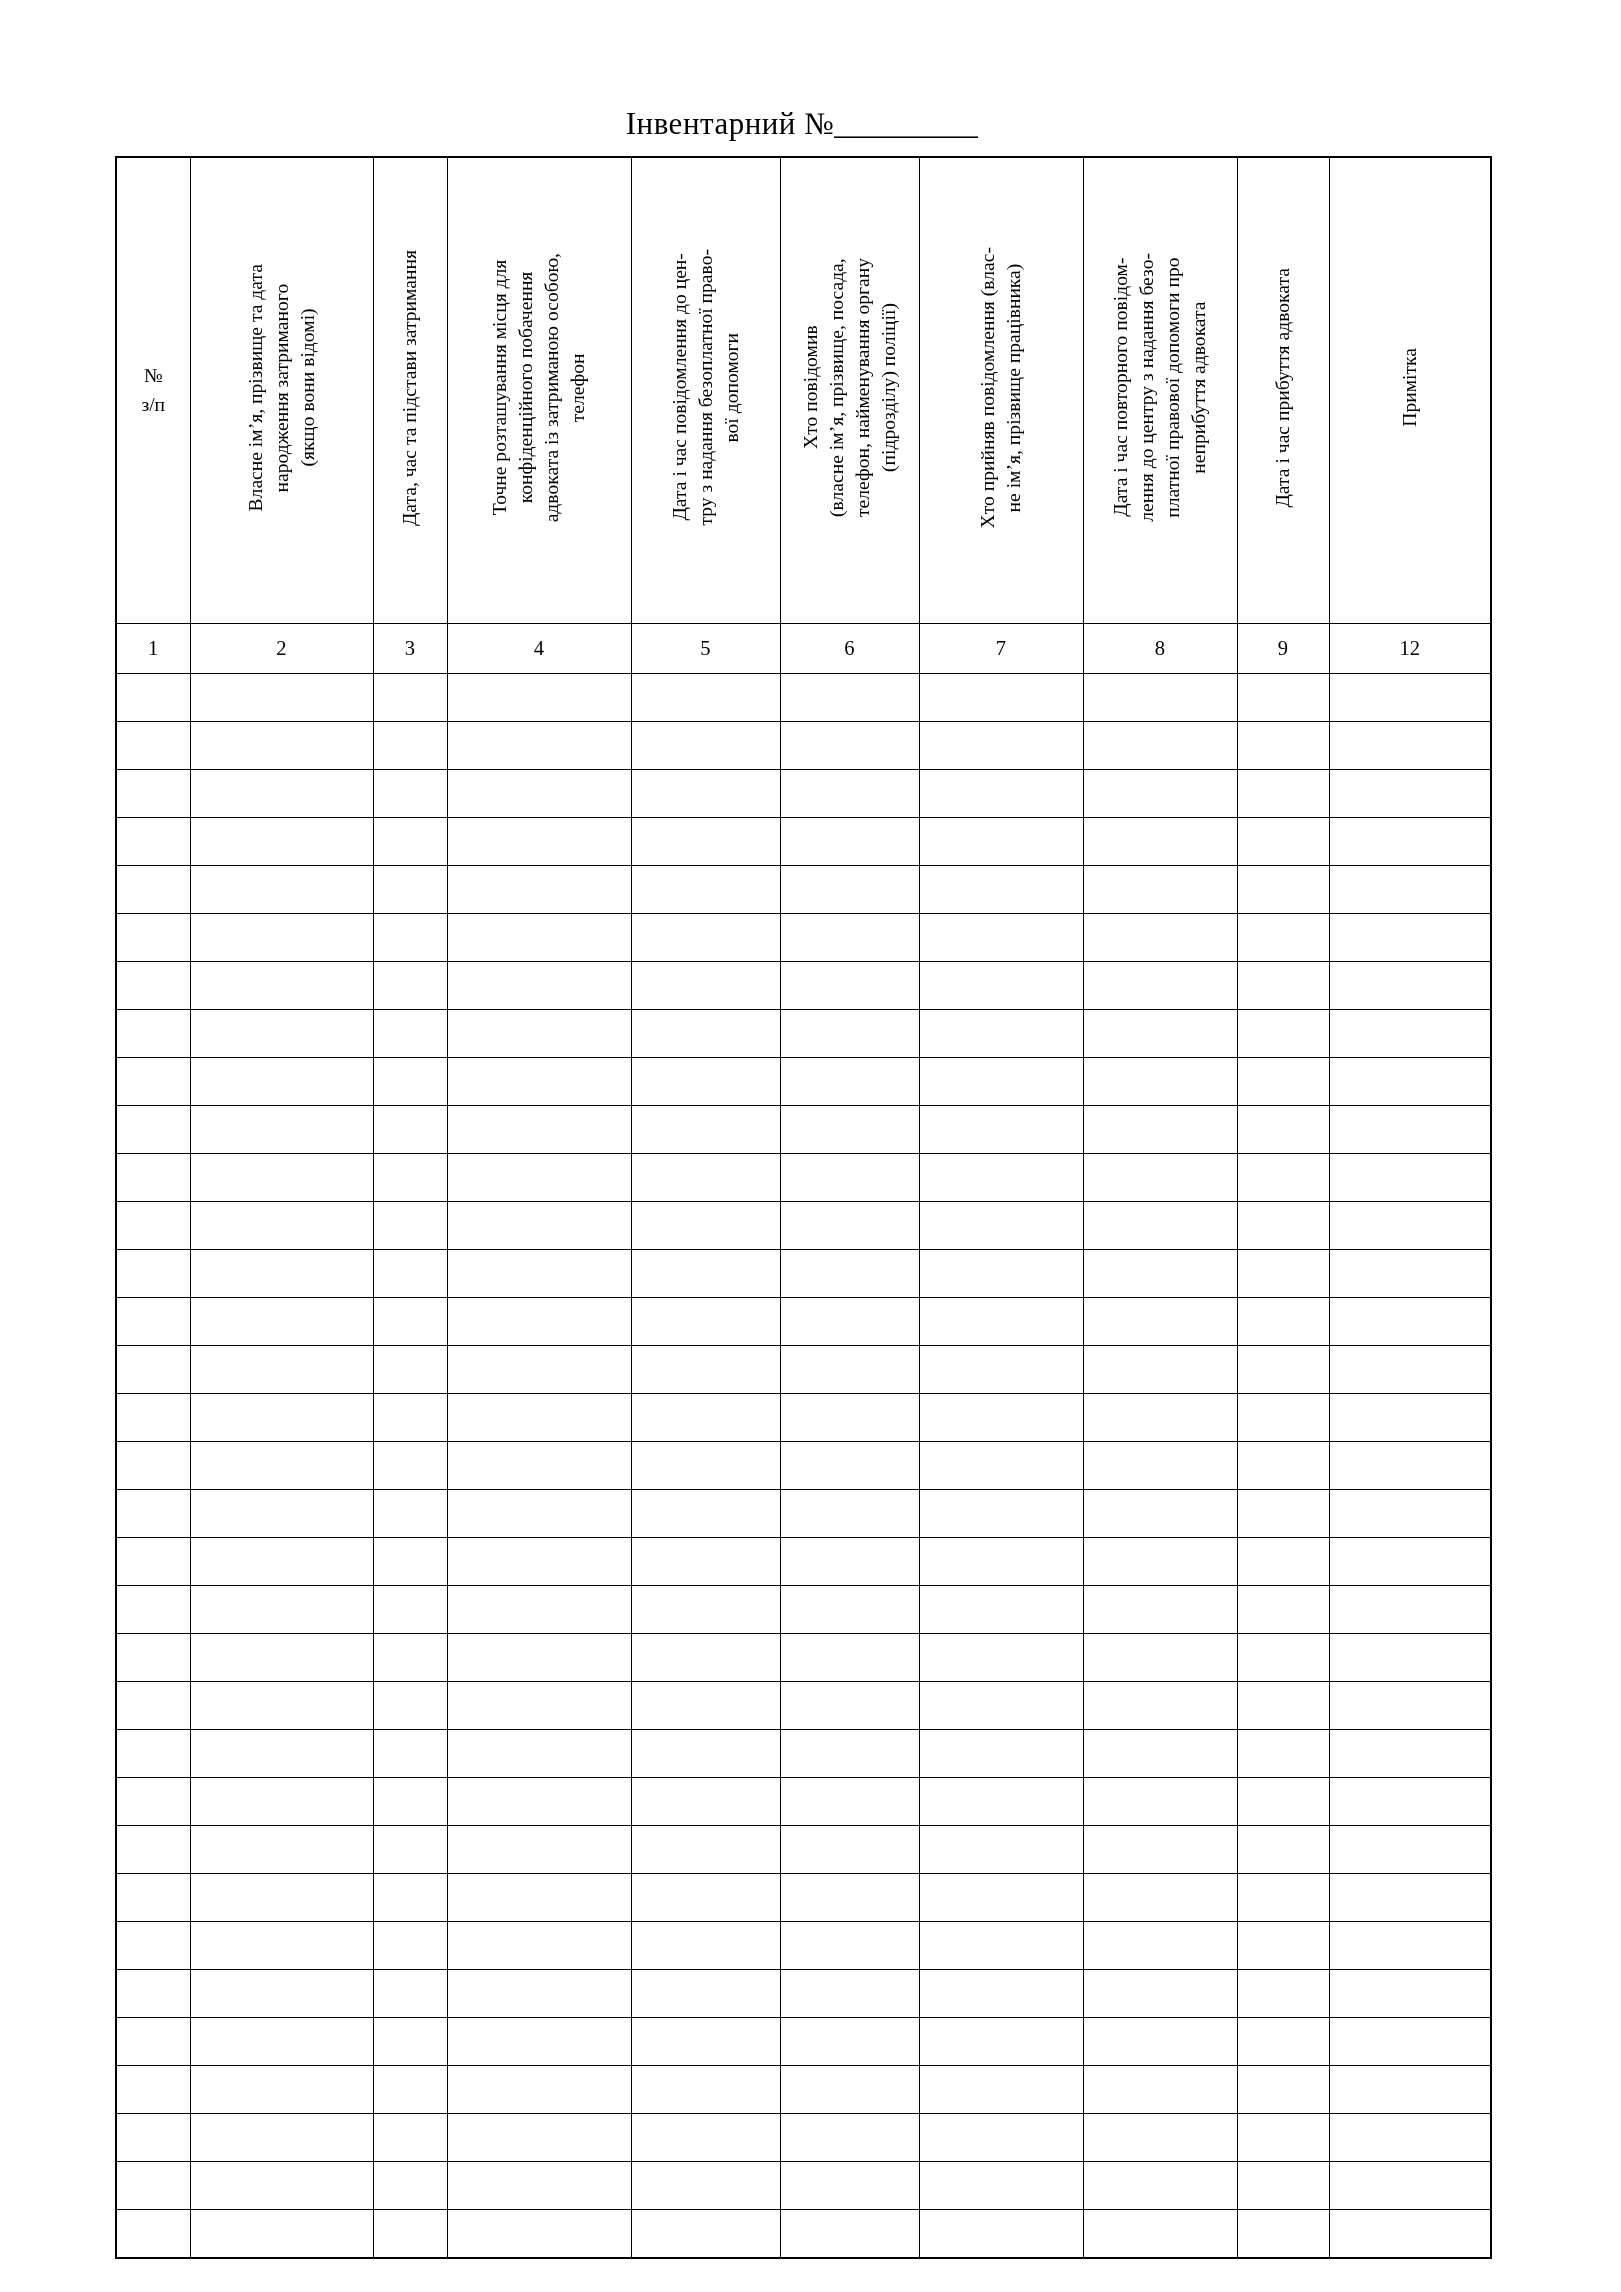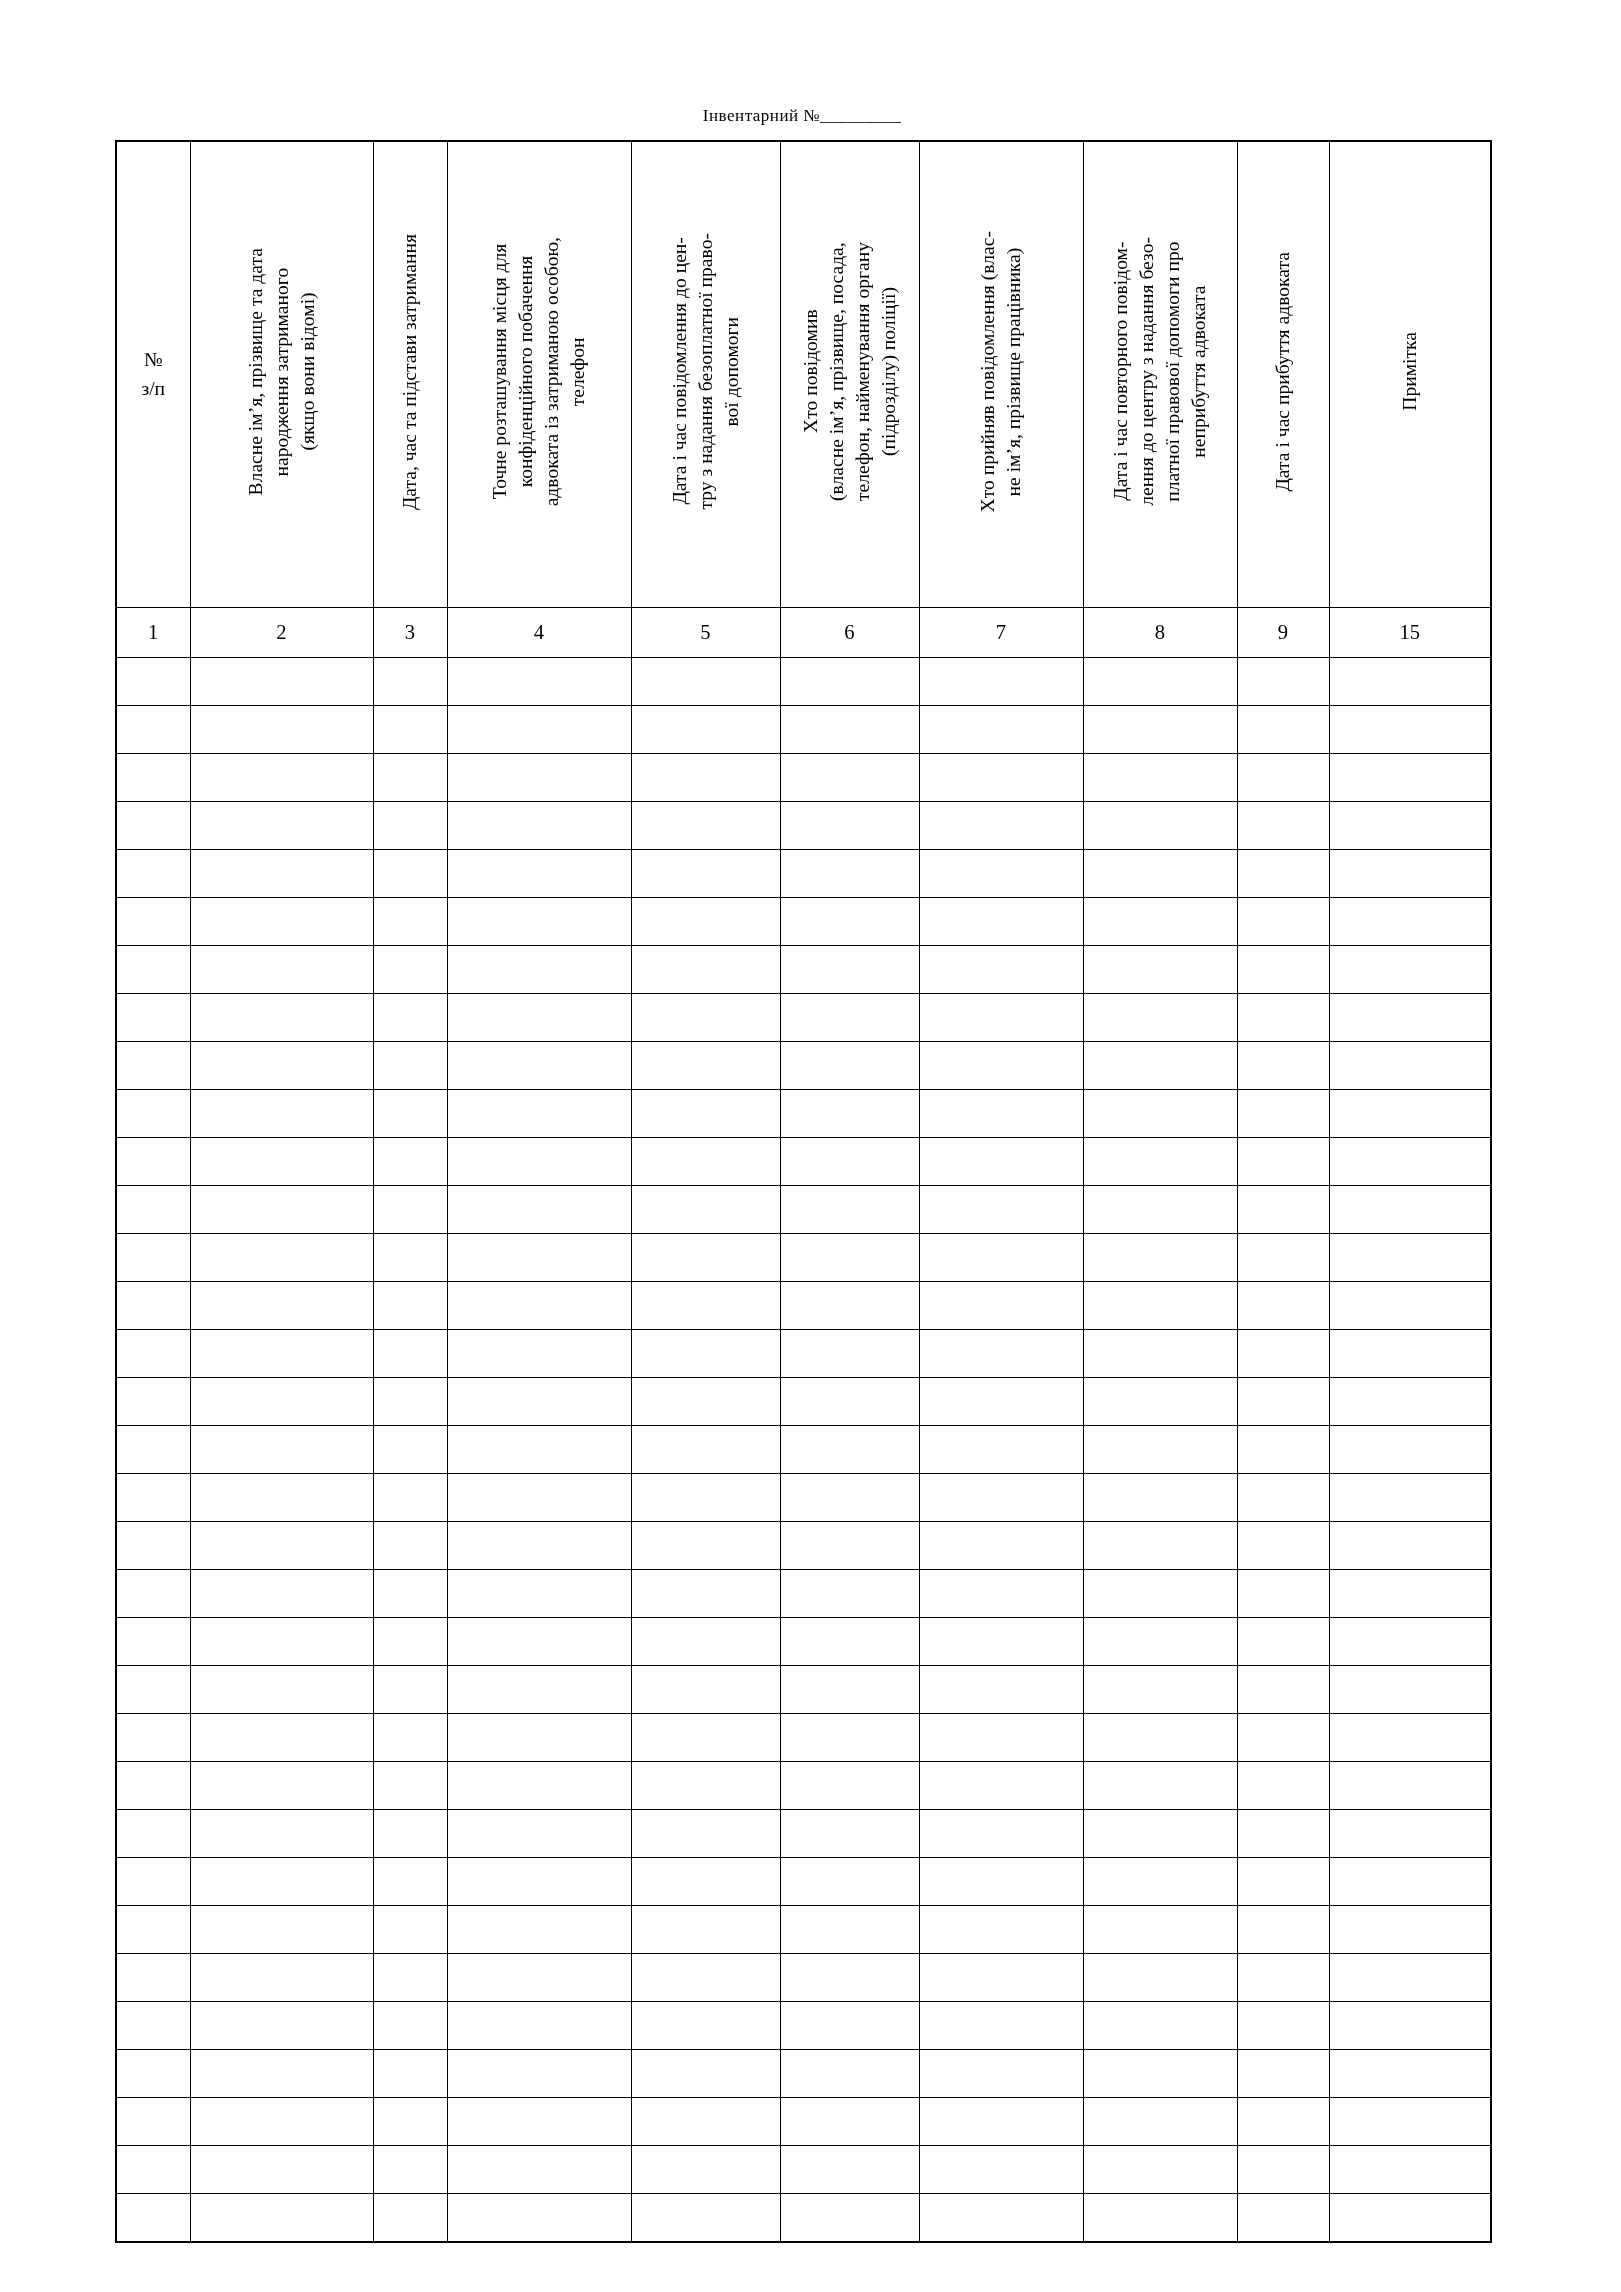--- a/index.html
+++ b/index.html
@@ -12,21 +12,21 @@
     height: 2293px;
     box-sizing: border-box;
     padding: 106px 130px 0 115px;
     background: #ffffff;
     color: #000000;
     font-family: "Liberation Serif", serif;
   }
   .title {
     width: 1374px;
     text-align: center;
-    font-size: 17px;
+    font-size: 31px;
     letter-spacing: 0.5px;
     margin-bottom: 13.7px;
   }
   table.registry {
     border-collapse: collapse;
     table-layout: fixed;
     width: 1374px;
     border: 2px solid #000;
   }
   table.registry th,
@@ -116,21 +116,21 @@
       <tr class="num-row">
         <td>1</td>
         <td>2</td>
         <td>3</td>
         <td>4</td>
         <td>5</td>
         <td>6</td>
         <td>7</td>
         <td>8</td>
         <td>9</td>
-        <td>15</td>
+        <td>12</td>
       </tr>
     </thead>
     <tbody class="blank" id="blank-rows">
         <tr>
           <td></td>
           <td></td>
           <td></td>
           <td></td>
           <td></td>
           <td></td>

